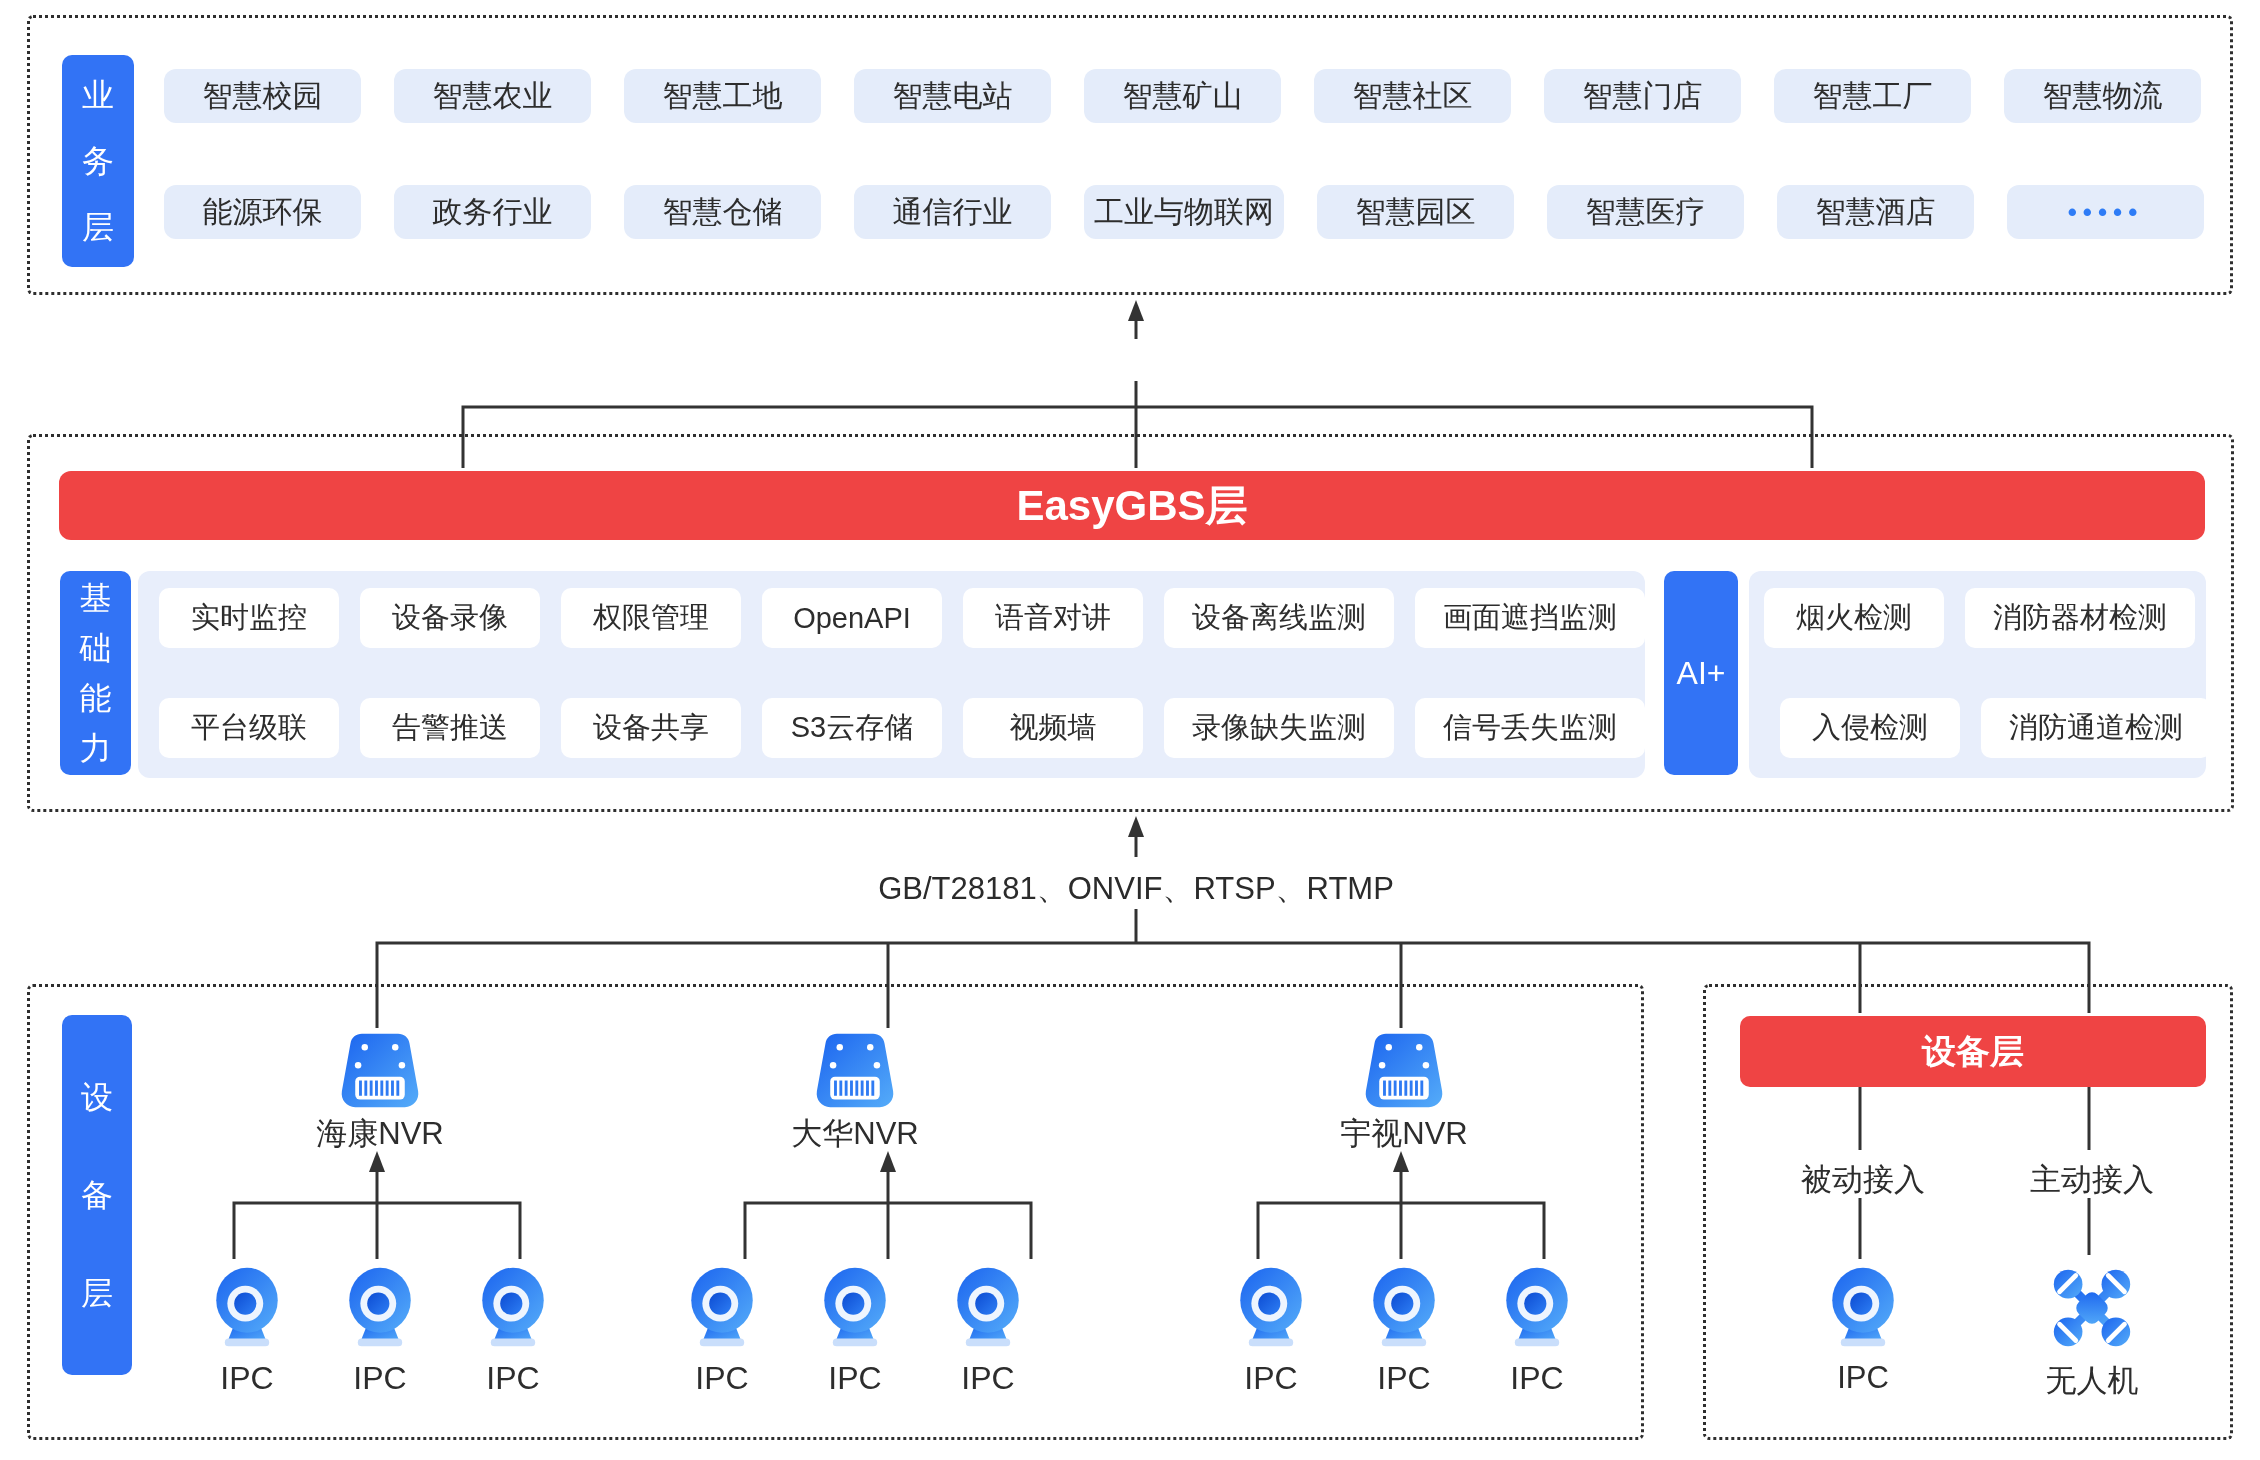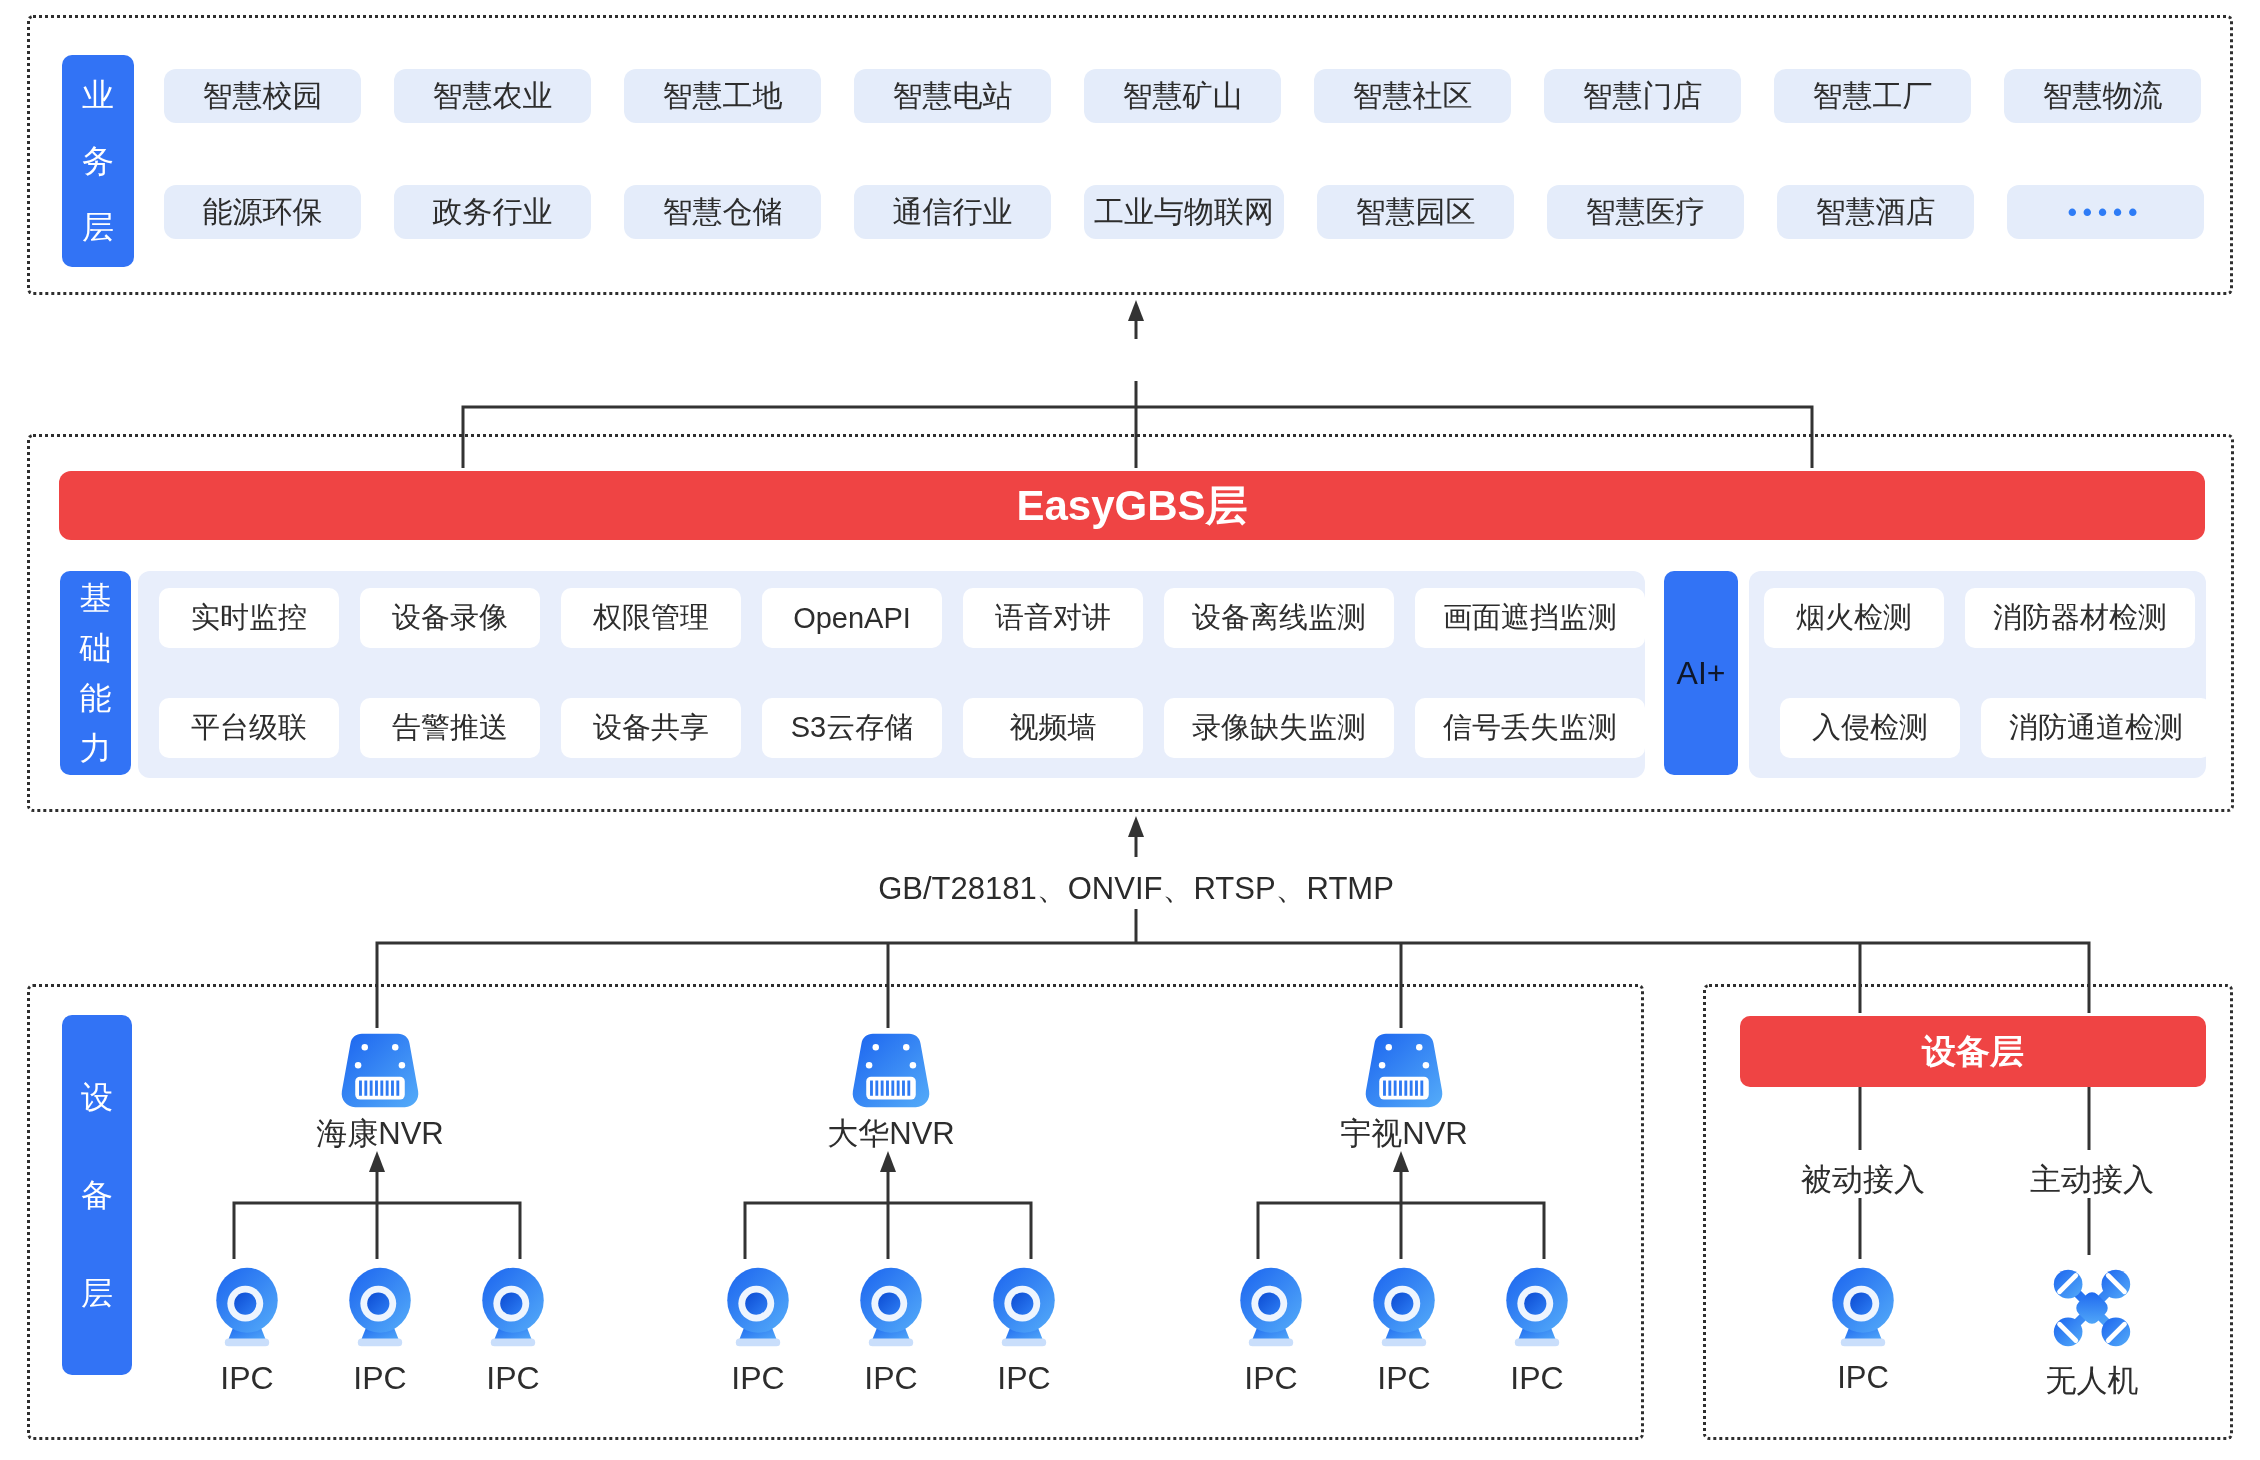--- a/index.html
+++ b/index.html
@@ -30,21 +30,21 @@
            display:flex;align-items:center;justify-content:center;}
   .bluebar.main{font-size:42px;font-weight:700;}
   .bluebar.small{font-size:34px;font-weight:700;border-radius:10px;}
 
   
   .panel{position:absolute;background:#e8eefb;border-radius:12px;}
   .cap-row{position:absolute;display:flex;gap:21px;}
   .cap{min-width:180px;height:60px;box-sizing:border-box;padding:0 28px;background:#ffffff;
        border-radius:10px;display:flex;align-items:center;justify-content:center;
        font-size:29px;color:#2d2d2d;white-space:nowrap;}
-  .aitag{position:absolute;background:#3273f5;border-radius:10px;color:#0f172a;font-size:32px;
+  .aitag{position:absolute;background:#3273f5;border-radius:10px;color:#ffffff;font-size:32px;
          font-weight:500;display:flex;align-items:center;justify-content:center;}
 
   
   .conn-label{position:absolute;text-align:center;font-size:31px;color:#2b2b2b;white-space:nowrap;}
 
   
   .nvr-group{position:absolute;top:0;height:100%;width:366px;}
   .nvr-icon{position:absolute;top:44px;left:135px;width:96px;height:80px;}
   .nvr-label{position:absolute;top:126px;left:0;width:100%;text-align:center;font-size:31px;}
   .ipc-row{position:absolute;top:279px;left:0;width:366px;display:flex;gap:33px;}
@@ -260,21 +260,21 @@
 
           <div class="ipc-item">
             <svg>
               <use href="#ipc-sym"></use>
             </svg>
             <div class="lbl">IPC</div>
           </div>
         </div>
     </div>
 
-    <div class="nvr-group" style="left:678px;">
+    <div class="nvr-group" style="left:642px;">
       <svg class="nvr-icon">
           <use href="#nvr-sym"></use>
         </svg>
       <div class="nvr-label">大华NVR</div>
       <div class="ipc-row">
 
           <div class="ipc-item">
             <svg>
               <use href="#ipc-sym"></use>
             </svg>

